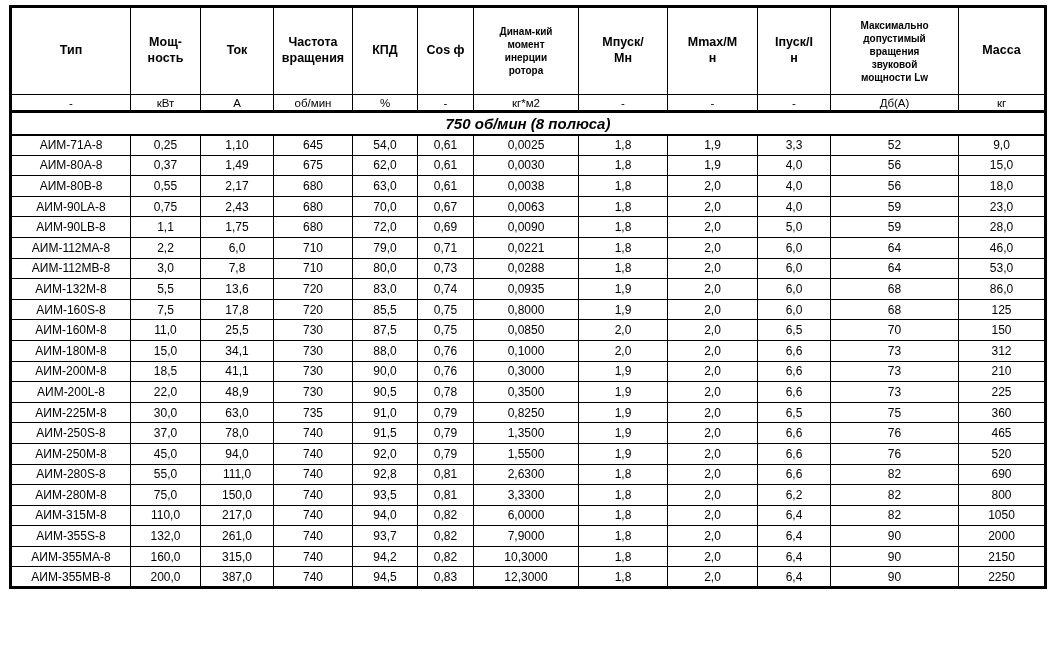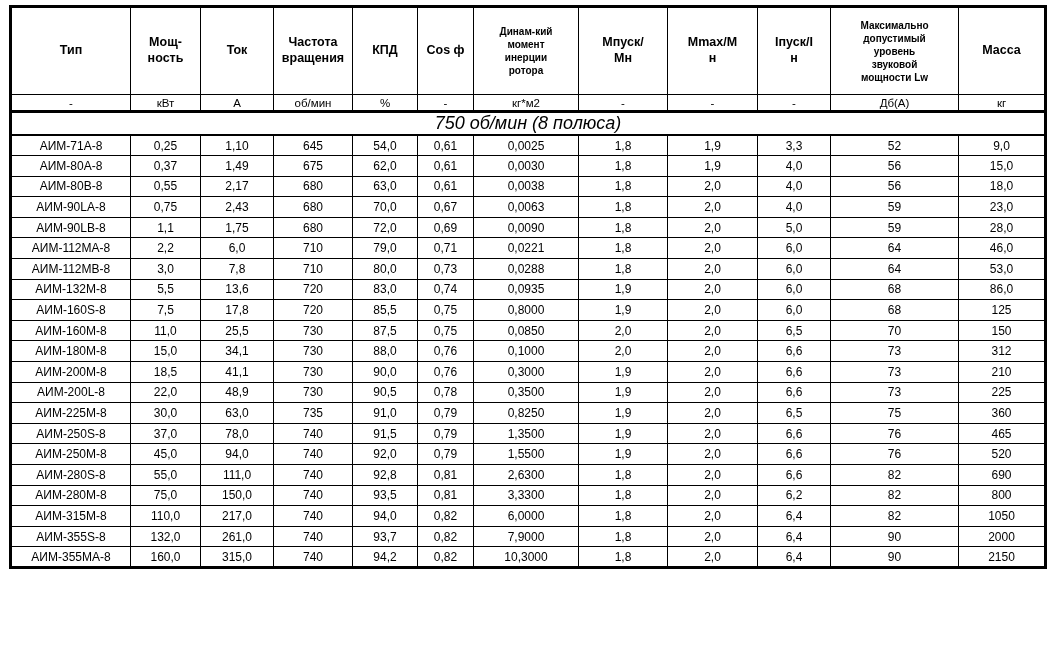--- a/index.html
+++ b/index.html
@@ -48,23 +48,23 @@
     font-size: 10px;
     line-height: 1.3;
   }
   tr.units-row { height: 17px; }
   tr.units-row td {
     font-size: 11.5px;
     border-bottom: 3px solid #000;
   }
   tr.section-row { height: 23px; }
   tr.section-row td {
-    font-weight: normal;
+    font-weight: bold;
     font-style: italic;
-    font-size: 18px;
+    font-size: 15px;
     border-bottom: 2px solid #000;
   }
   tbody tr.data-row { height: 20.6px; }
   tbody tr.data-row td {
     font-size: 12px;
     white-space: nowrap;
   }
 </style>
 </head>
 <body>
@@ -100,21 +100,21 @@
 инерции
 ротора</th>
           <th>Мпуск/
 Мн</th>
           <th>Mmax/М
 н</th>
           <th>Iпуск/I
 н</th>
           <th class="small">Максимально
 допустимый
-уровень
+вращения
 звуковой
 мощности Lw</th>
           <th>Масса</th>
         </tr>
       <tr class="units-row">
           <td>-</td>
           <td>кВт</td>
           <td>А</td>
           <td>об/мин</td>
           <td>%</td>
@@ -418,15 +418,29 @@
           <td>740</td>
           <td>94,2</td>
           <td>0,82</td>
           <td>10,3000</td>
           <td>1,8</td>
           <td>2,0</td>
           <td>6,4</td>
           <td>90</td>
           <td>2150</td>
         </tr>
+        <tr class="data-row">
+          <td>АИМ-355МВ-8</td>
+          <td>200,0</td>
+          <td>387,0</td>
+          <td>740</td>
+          <td>94,5</td>
+          <td>0,83</td>
+          <td>12,3000</td>
+          <td>1,8</td>
+          <td>2,0</td>
+          <td>6,4</td>
+          <td>90</td>
+          <td>2250</td>
+        </tr>
       </tbody>
   </table>
 </div>
 
 </body></html>

